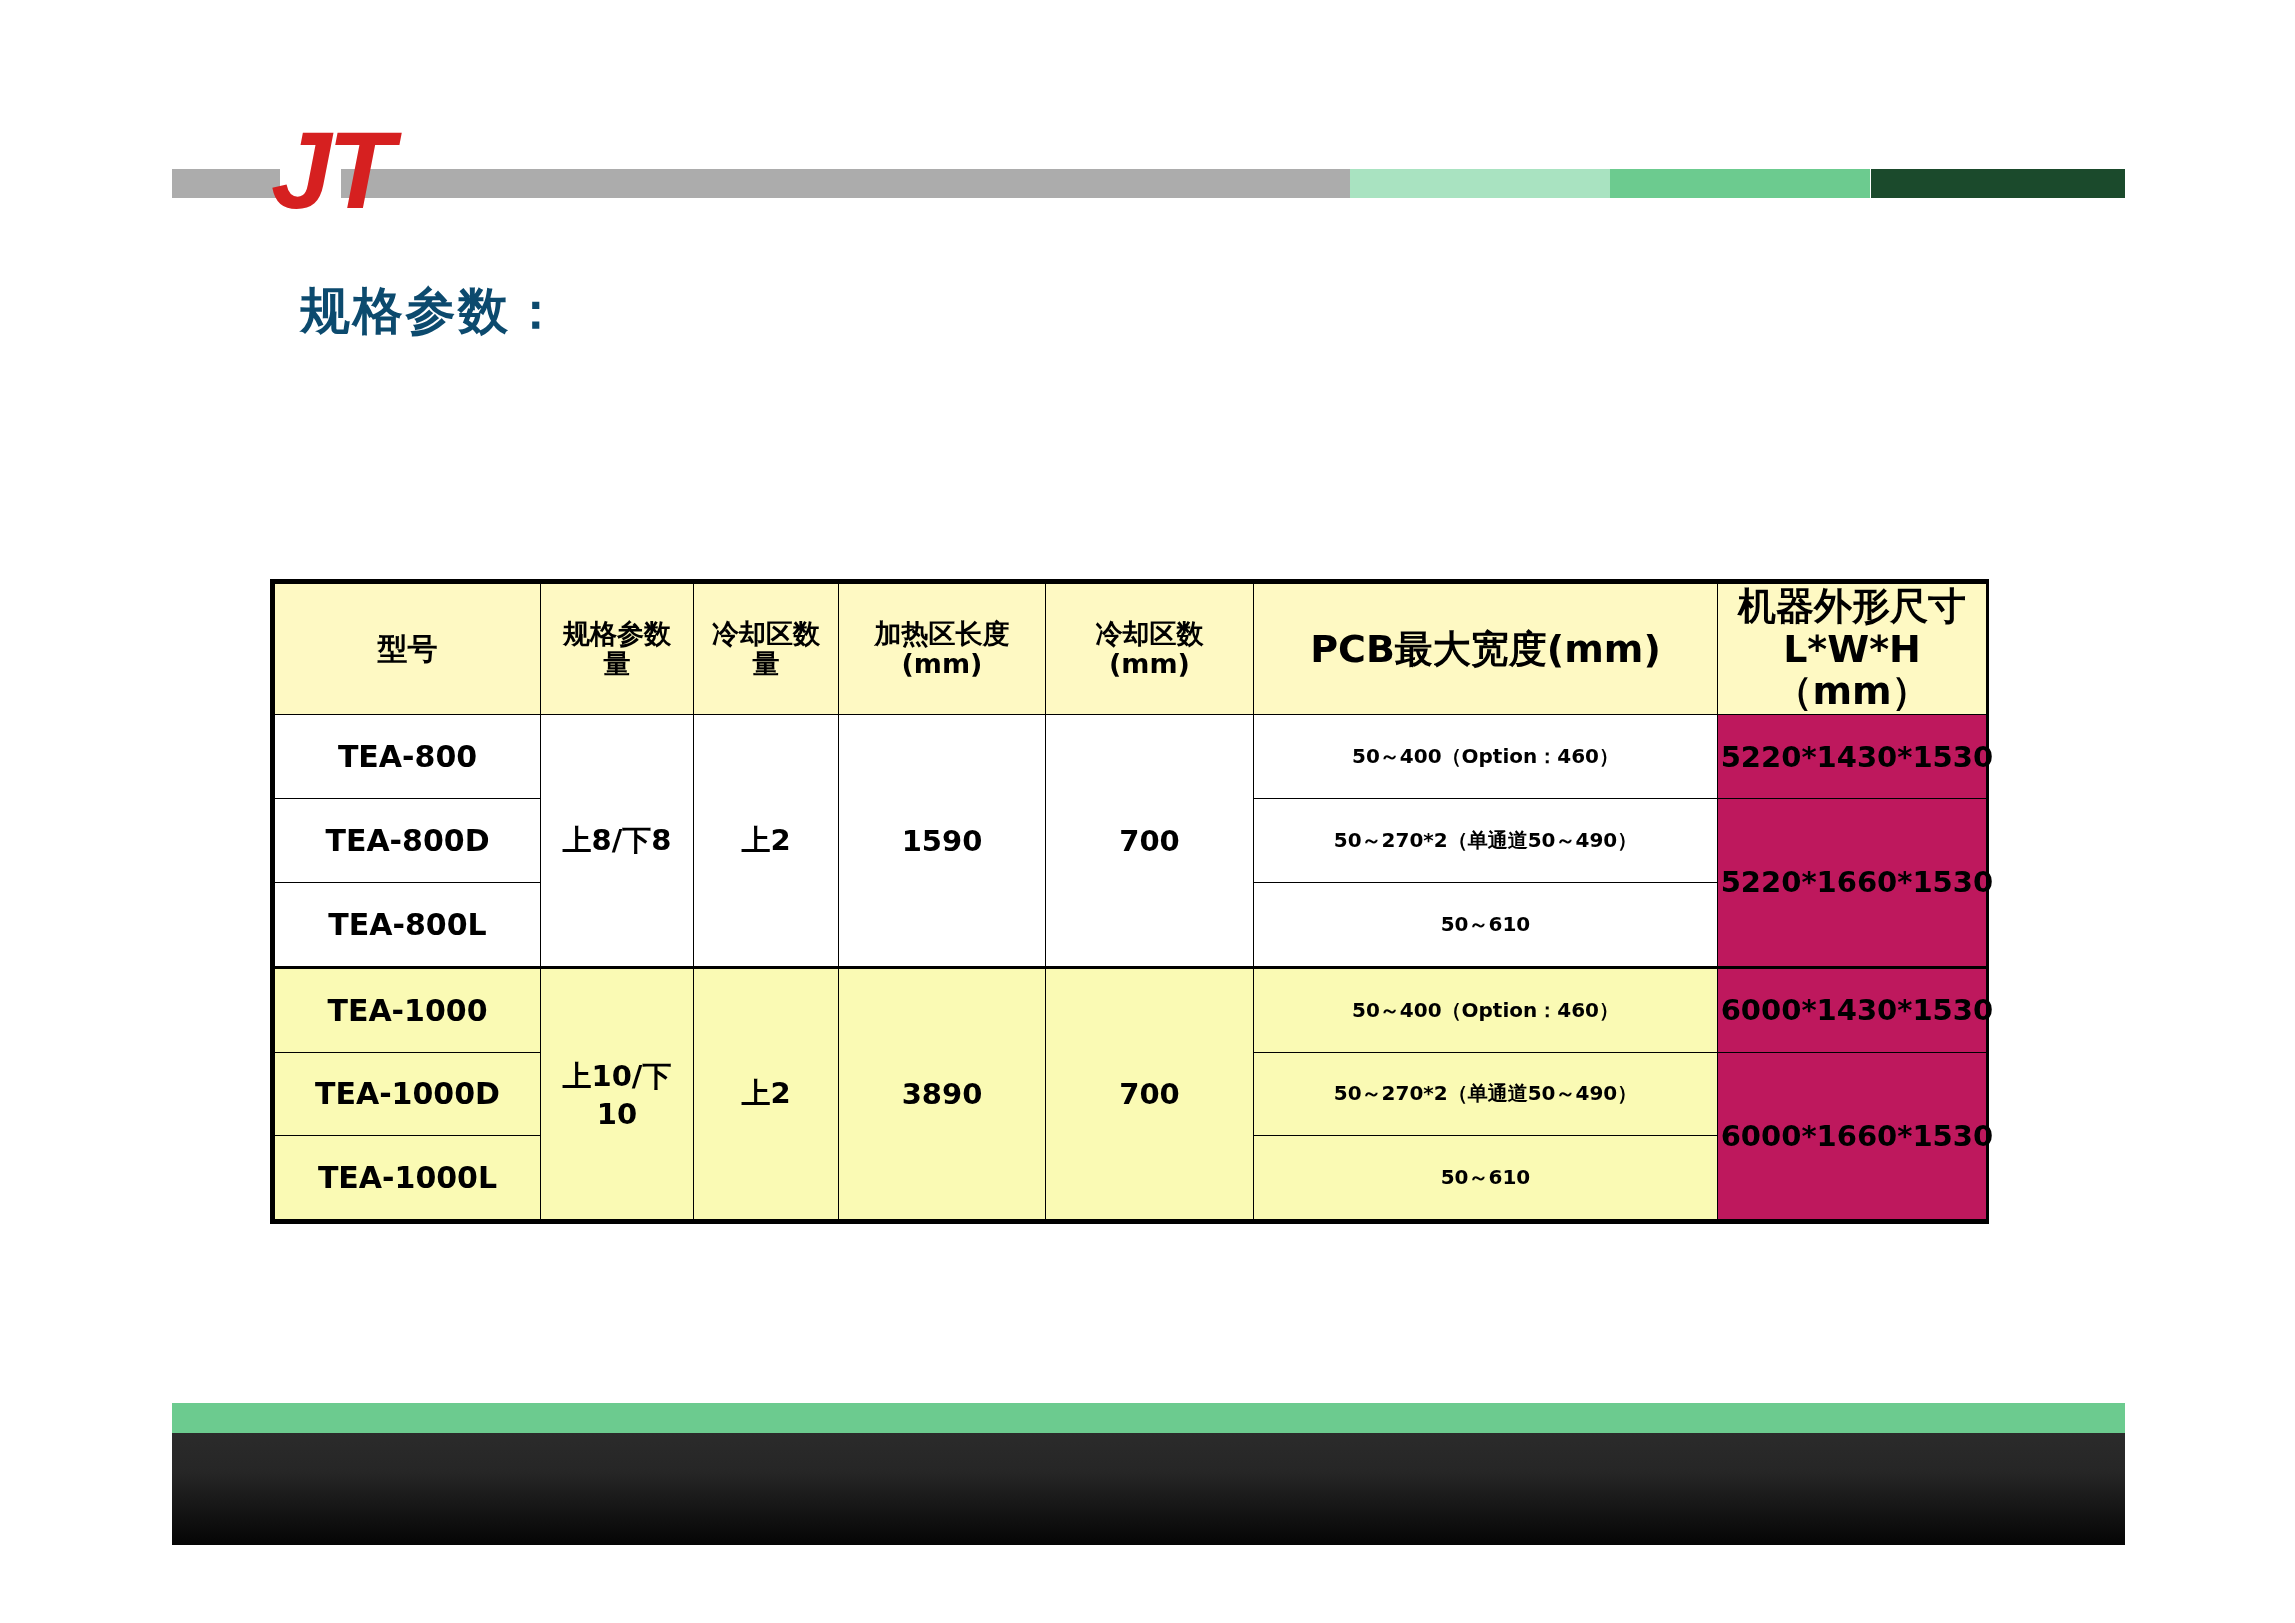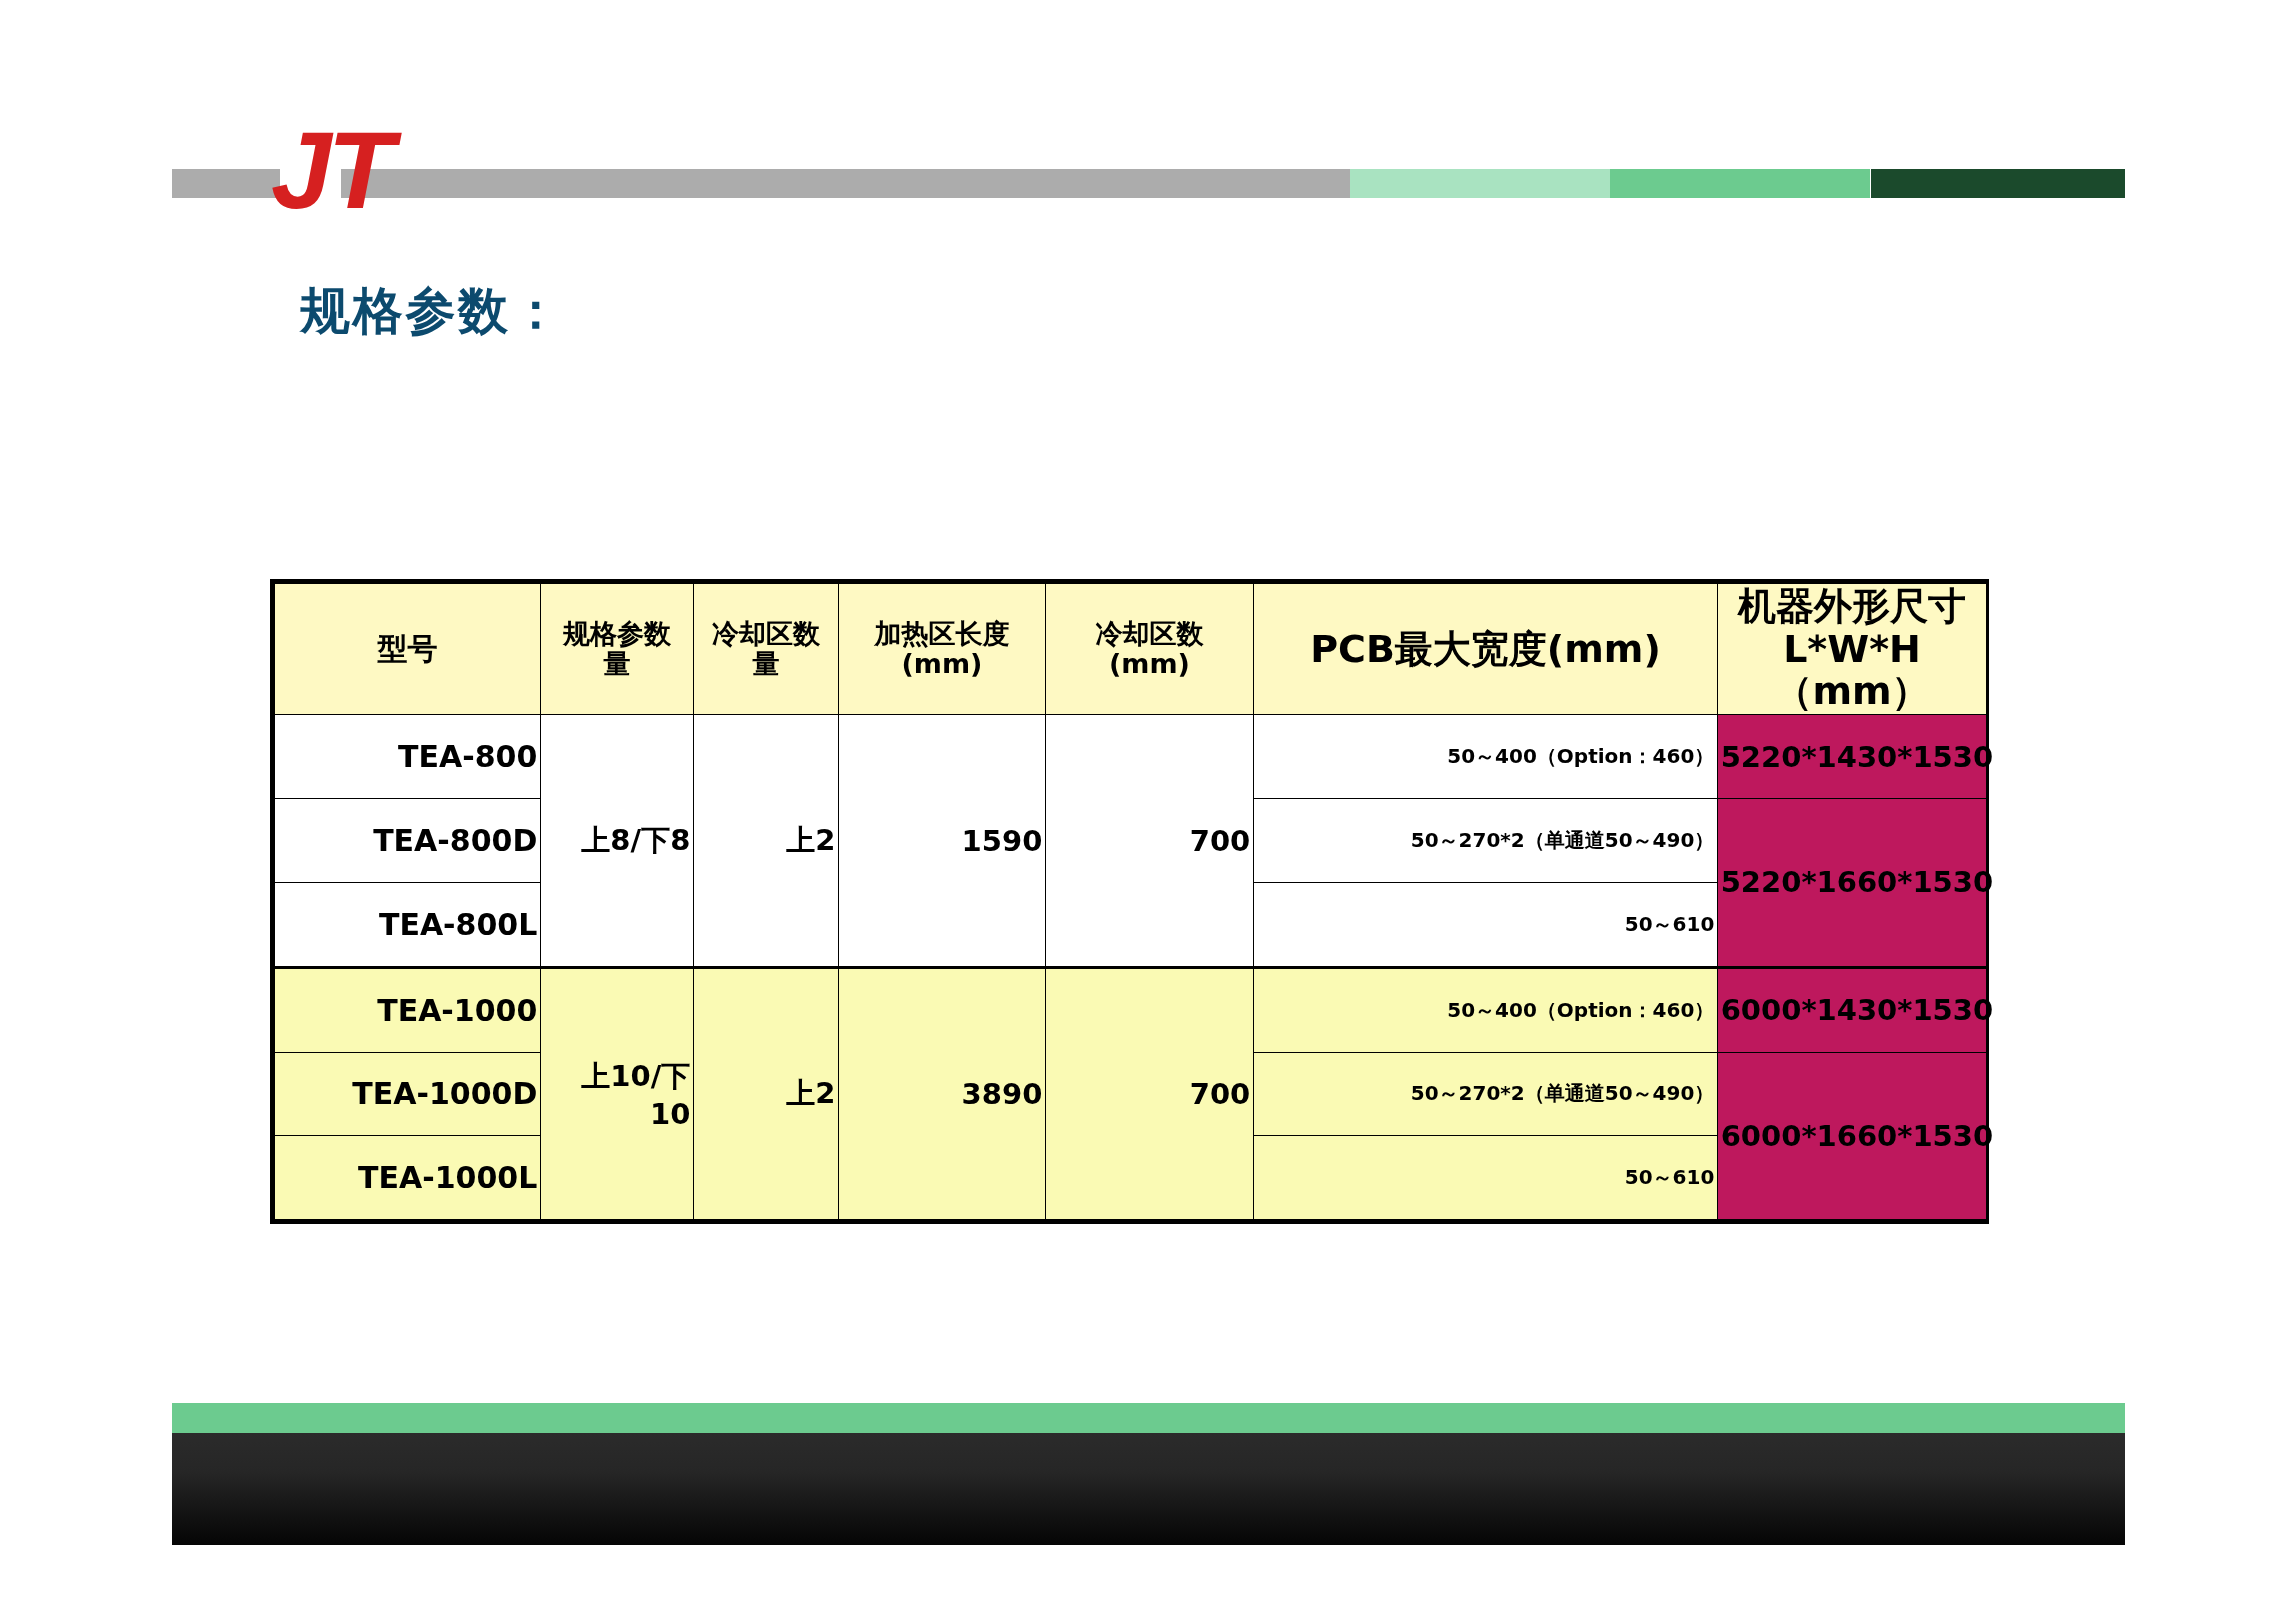--- a/index.html
+++ b/index.html
@@ -111,21 +111,20 @@
   table.spec thead th.pcb-head,
   table.spec thead th.dim-head {
     font-size: 38px;
   }
 
   table.spec tbody td {
     height: 80px;
     font-size: 29px;
     font-weight: bold;
     font-family: "DejaVu Sans", "Liberation Sans", sans-serif;
-    text-align: right;
   }
   table.spec tbody td.model-cell { font-size: 30px; }
   table.spec tbody td.pcb-cell   { font-size: 20px; }
   table.spec tbody td.dim-cell   { font-size: 29px; background: #be185d; }
 
   tr.band-white td { background: #ffffff; }
   tr.band-yellow td { background: #fafab4; }
   tr.band-yellow td.dim-cell { background: #ffffff; }
 
   

